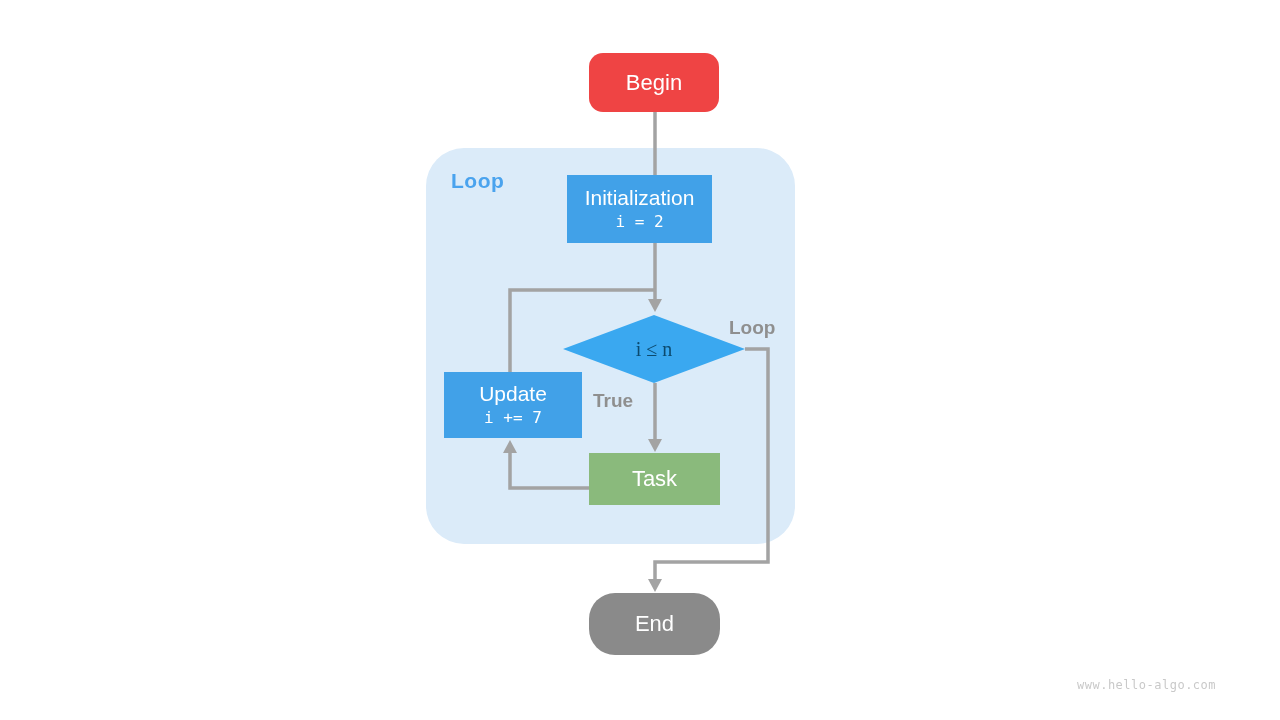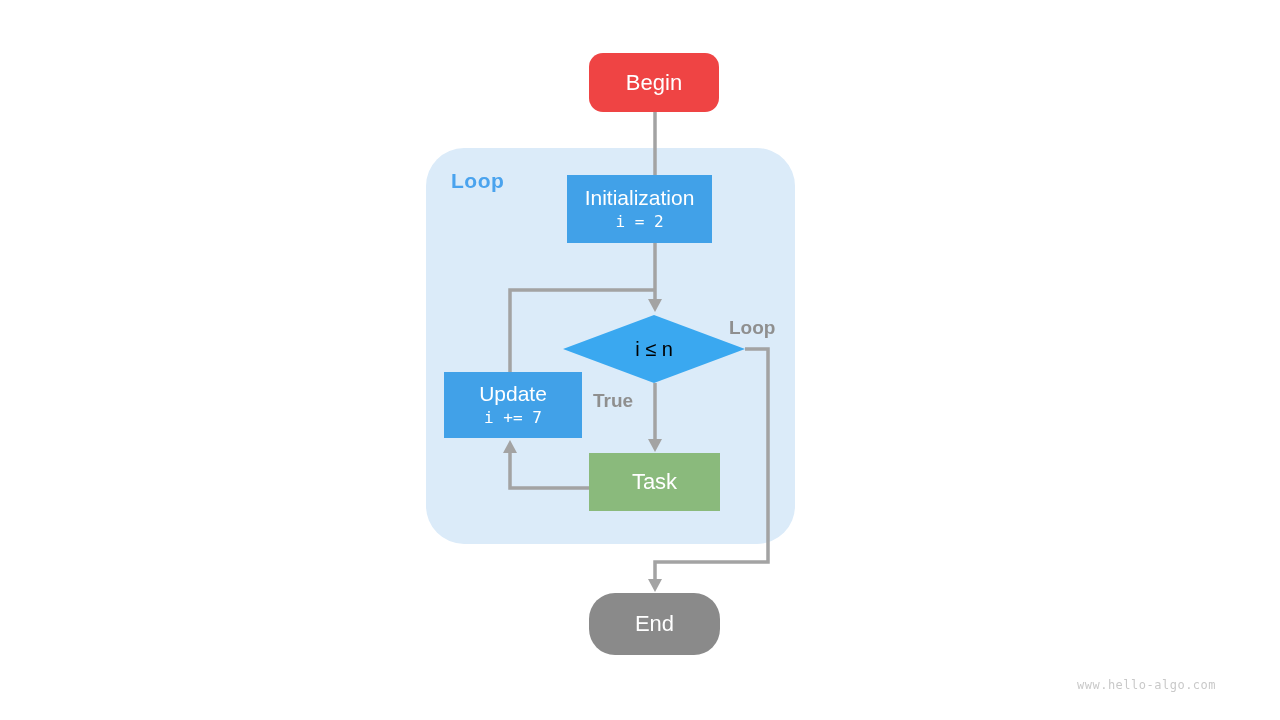--- a/index.html
+++ b/index.html
@@ -64,34 +64,34 @@
   }
   #init {
     left: 567px; top: 175px; width: 145px; height: 68px;
     background: #41A1E8;
   }
   #update {
     left: 444px; top: 372px; width: 138px; height: 66px;
     background: #41A1E8;
   }
   #task {
-    left: 589px; top: 453px; width: 131px; height: 58px;
+    left: 589px; top: 453px; width: 131px; height: 52px;
     background: #8ABA7C;
   }
   #end {
     left: 589px; top: 593px; width: 131px; height: 62px;
     background: #8A8A8A; border-radius: 26px;
   }
 
   #condition-text {
     position: absolute;
     left: 563px; top: 315px; width: 182px; height: 68px;
     display: flex; align-items: center; justify-content: center;
-    color: #000000;
-    font-family: Liberation Sans, sans-serif;
+    color: #0c4a6e;
+    font-family: Liberation Serif, serif;
     font-size: 20px;
   }
 
   .edge-label {
     position: absolute;
     font-size: 19px; font-weight: bold;
     color: #8F8F8F;
   }
   #true-label  { left: 593px; top: 390px; text-align: center; }
   #false-label { left: 729px; top: 317px; }

